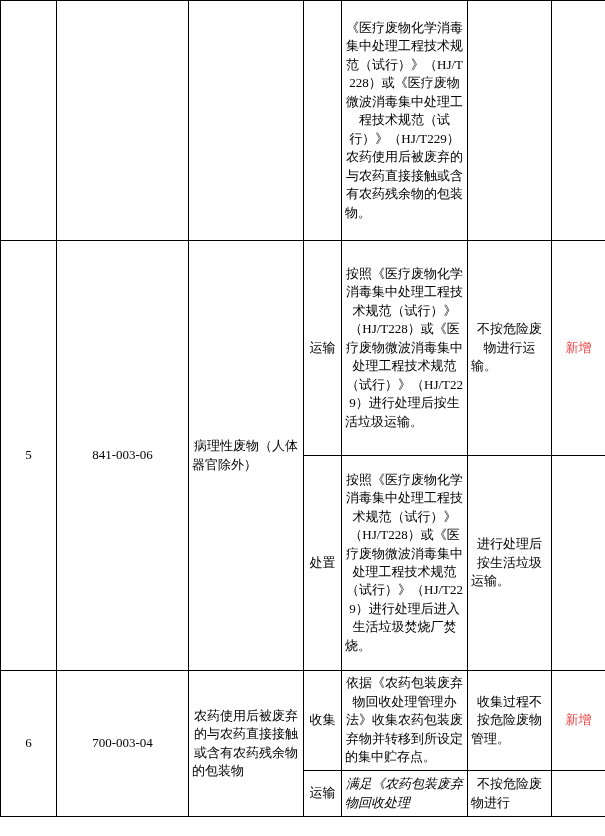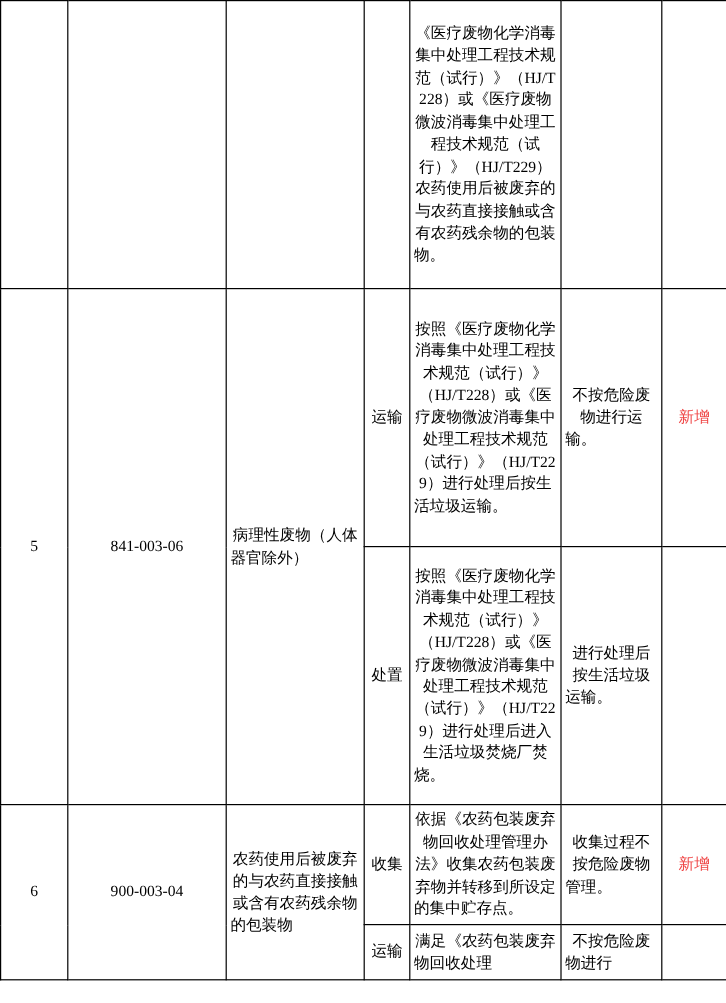--- a/index.html
+++ b/index.html
@@ -84,28 +84,28 @@
 
     <tr>
       <td class="act-cell">处置</td>
       <td class="cell-just" style="height:215px;">按照《医疗废物化学消毒集中处理工程技术规范（试行）》（HJ/T228）或《医疗废物微波消毒集中处理工程技术规范（试行）》（HJ/T229）进行处理后进入生活垃圾焚烧厂焚烧。</td>
       <td class="cell-just">进行处理后按生活垃圾运输。</td>
       <td></td>
     </tr>
 
     <tr>
       <td rowspan="2">6</td>
-      <td rowspan="2">900-003-04</td>
+      <td rowspan="2">700-003-04</td>
       <td rowspan="2" class="cell-just">农药使用后被废弃的与农药直接接触或含有农药残余物的包装物</td>
       <td class="act-cell">收集</td>
       <td class="cell-just" style="height:100px;">依据《农药包装废弃物回收处理管理办法》收集农药包装废弃物并转移到所设定的集中贮存点。</td>
       <td class="cell-just">收集过程不按危险废物管理。</td>
       <td class="new-tag">新增</td>
     </tr>
 
     <tr>
       <td class="act-cell">运输</td>
-      <td class="cell-just" style="height:46px;">满足《农药包装废弃物回收处理</td>
+      <td class="cell-just" style="height:46px;font-style:italic;">满足《农药包装废弃物回收处理</td>
       <td class="cell-just">不按危险废物进行</td>
       <td></td>
     </tr>
   </tbody>
 </table>
 
 </body></html>

